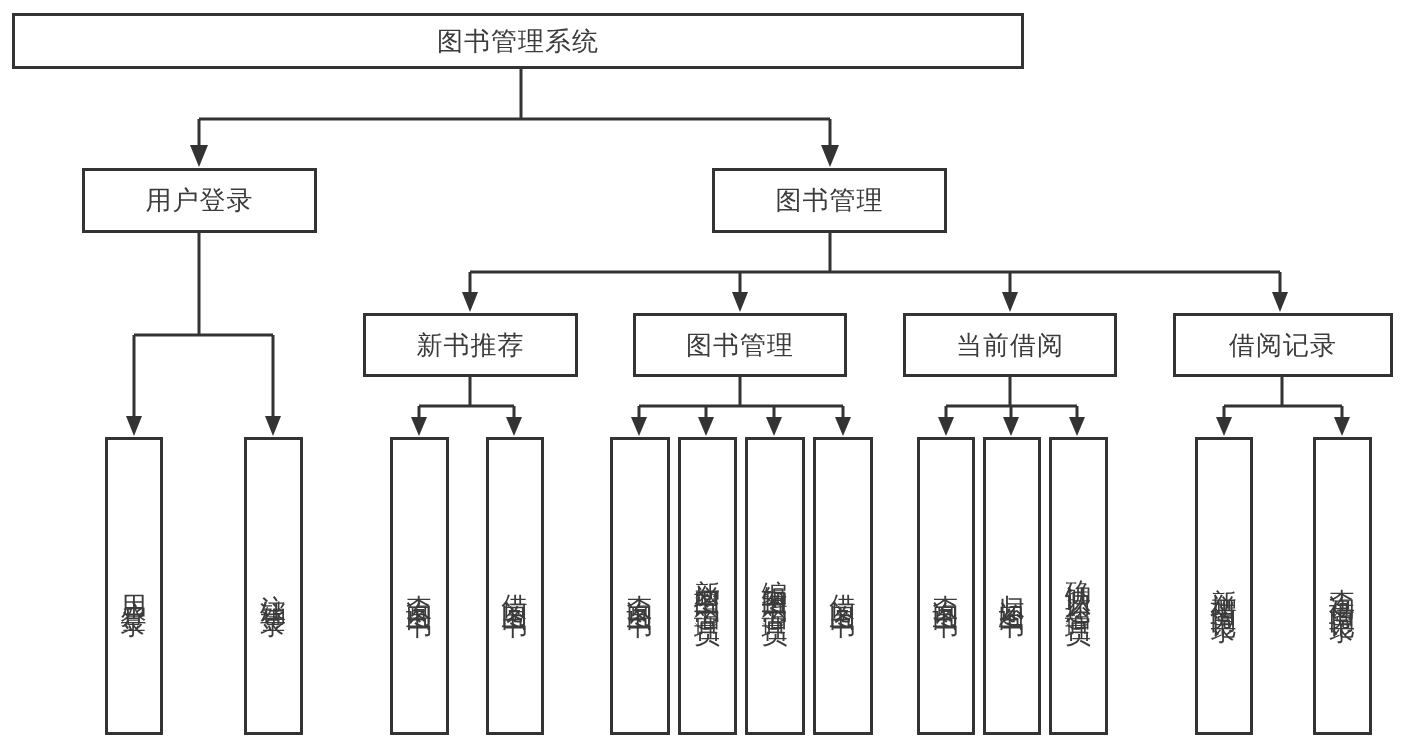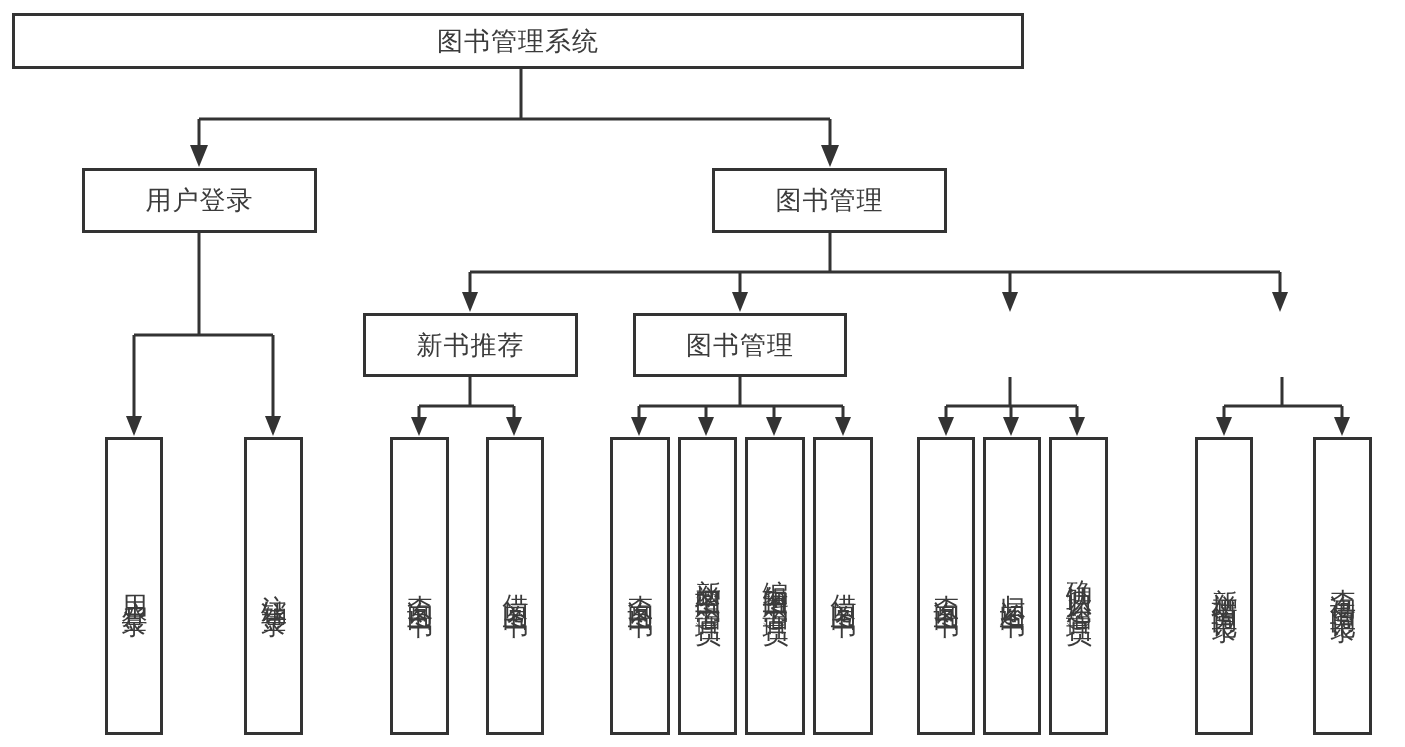--- a/index.html
+++ b/index.html
@@ -1,20 +1,20 @@
 <!DOCTYPE html>
 <html><head>
 <meta charset="utf-8">
 <style>
   html,body{margin:0;padding:0;background:#ffffff;}
   #stage{
     position:relative;
     width:1405px;height:747px;
     background:#ffffff;
-    font-family:Liberation Serif, serif;
+    font-family:Liberation Sans, sans-serif;
     overflow:hidden;
   }
   #wires{position:absolute;left:0;top:0;z-index:1;}
   .node{
     position:absolute;
     box-sizing:border-box;
     border:3px solid #333333;
     background:#ffffff;
     display:flex;align-items:center;justify-content:center;
     z-index:2;
@@ -114,20 +114,26 @@
   <div class="node" style="left:712px;top:168px;width:235px;height:65px">
     <span class="hlabel">图书管理</span>
   </div>
 
   <div class="node" style="left:363px;top:313px;width:215px;height:64px">
     <span class="hlabel">新书推荐</span>
   </div>
   <div class="node" style="left:633px;top:313px;width:214px;height:64px">
     <span class="hlabel">图书管理</span>
   </div>
+  <div class="node" style="left:903px;top:313px;width:214px;height:64px">
+    <span class="hlabel">当前借阅</span>
+  </div>
+  <div class="node" style="left:1173px;top:313px;width:220px;height:64px">
+    <span class="hlabel">借阅记录</span>
+  </div>
 
   <div class="leaf" style="left:105px;width:58px">
     <span class="vtext">用户登录</span>
   </div>
   <div class="leaf" style="left:244px;width:59px">
     <span class="vtext">注销登录</span>
   </div>
 
   <div class="leaf" style="left:390px;width:59px">
     <span class="vtext">查询图书</span>

